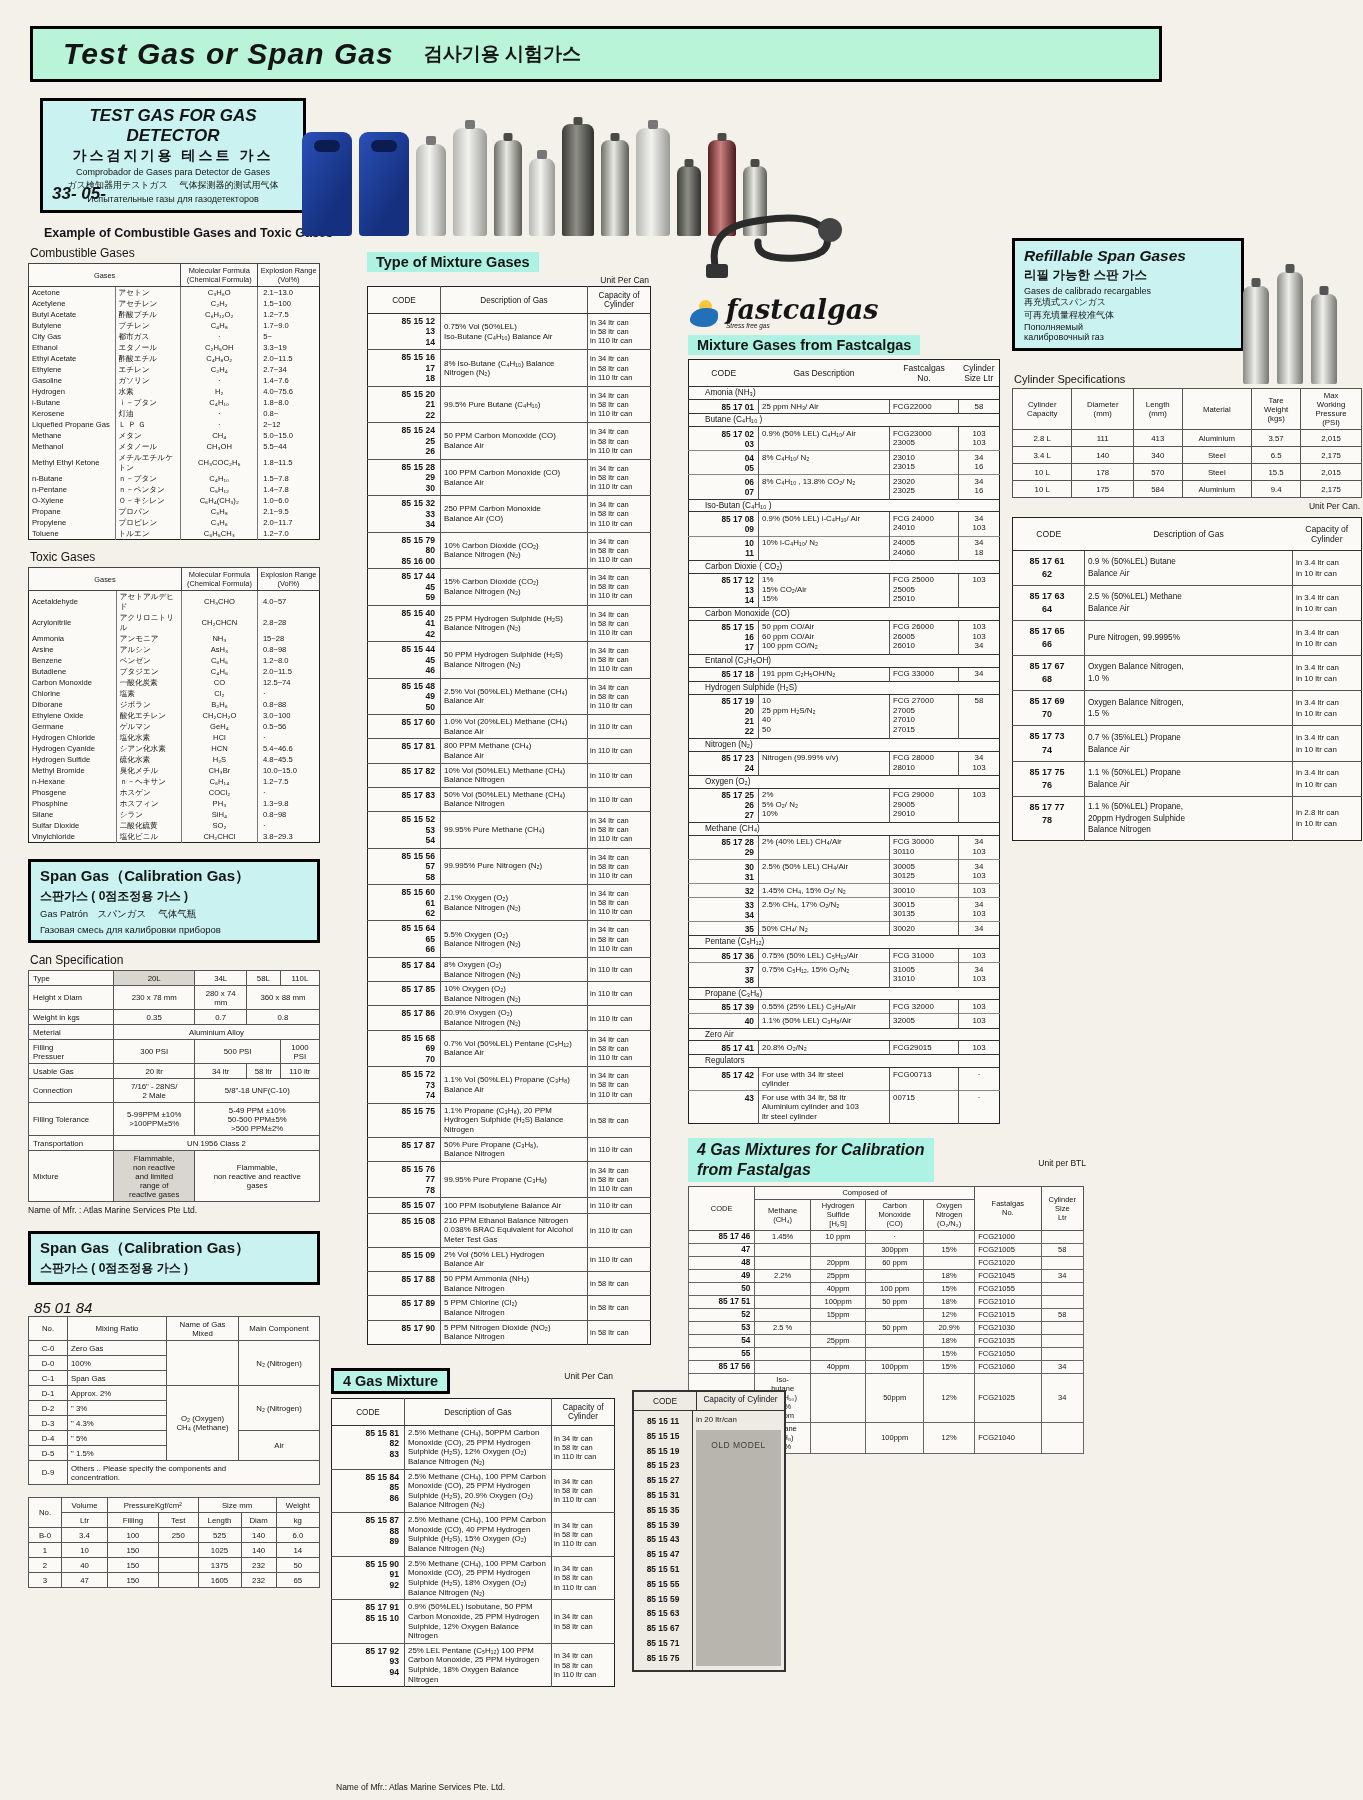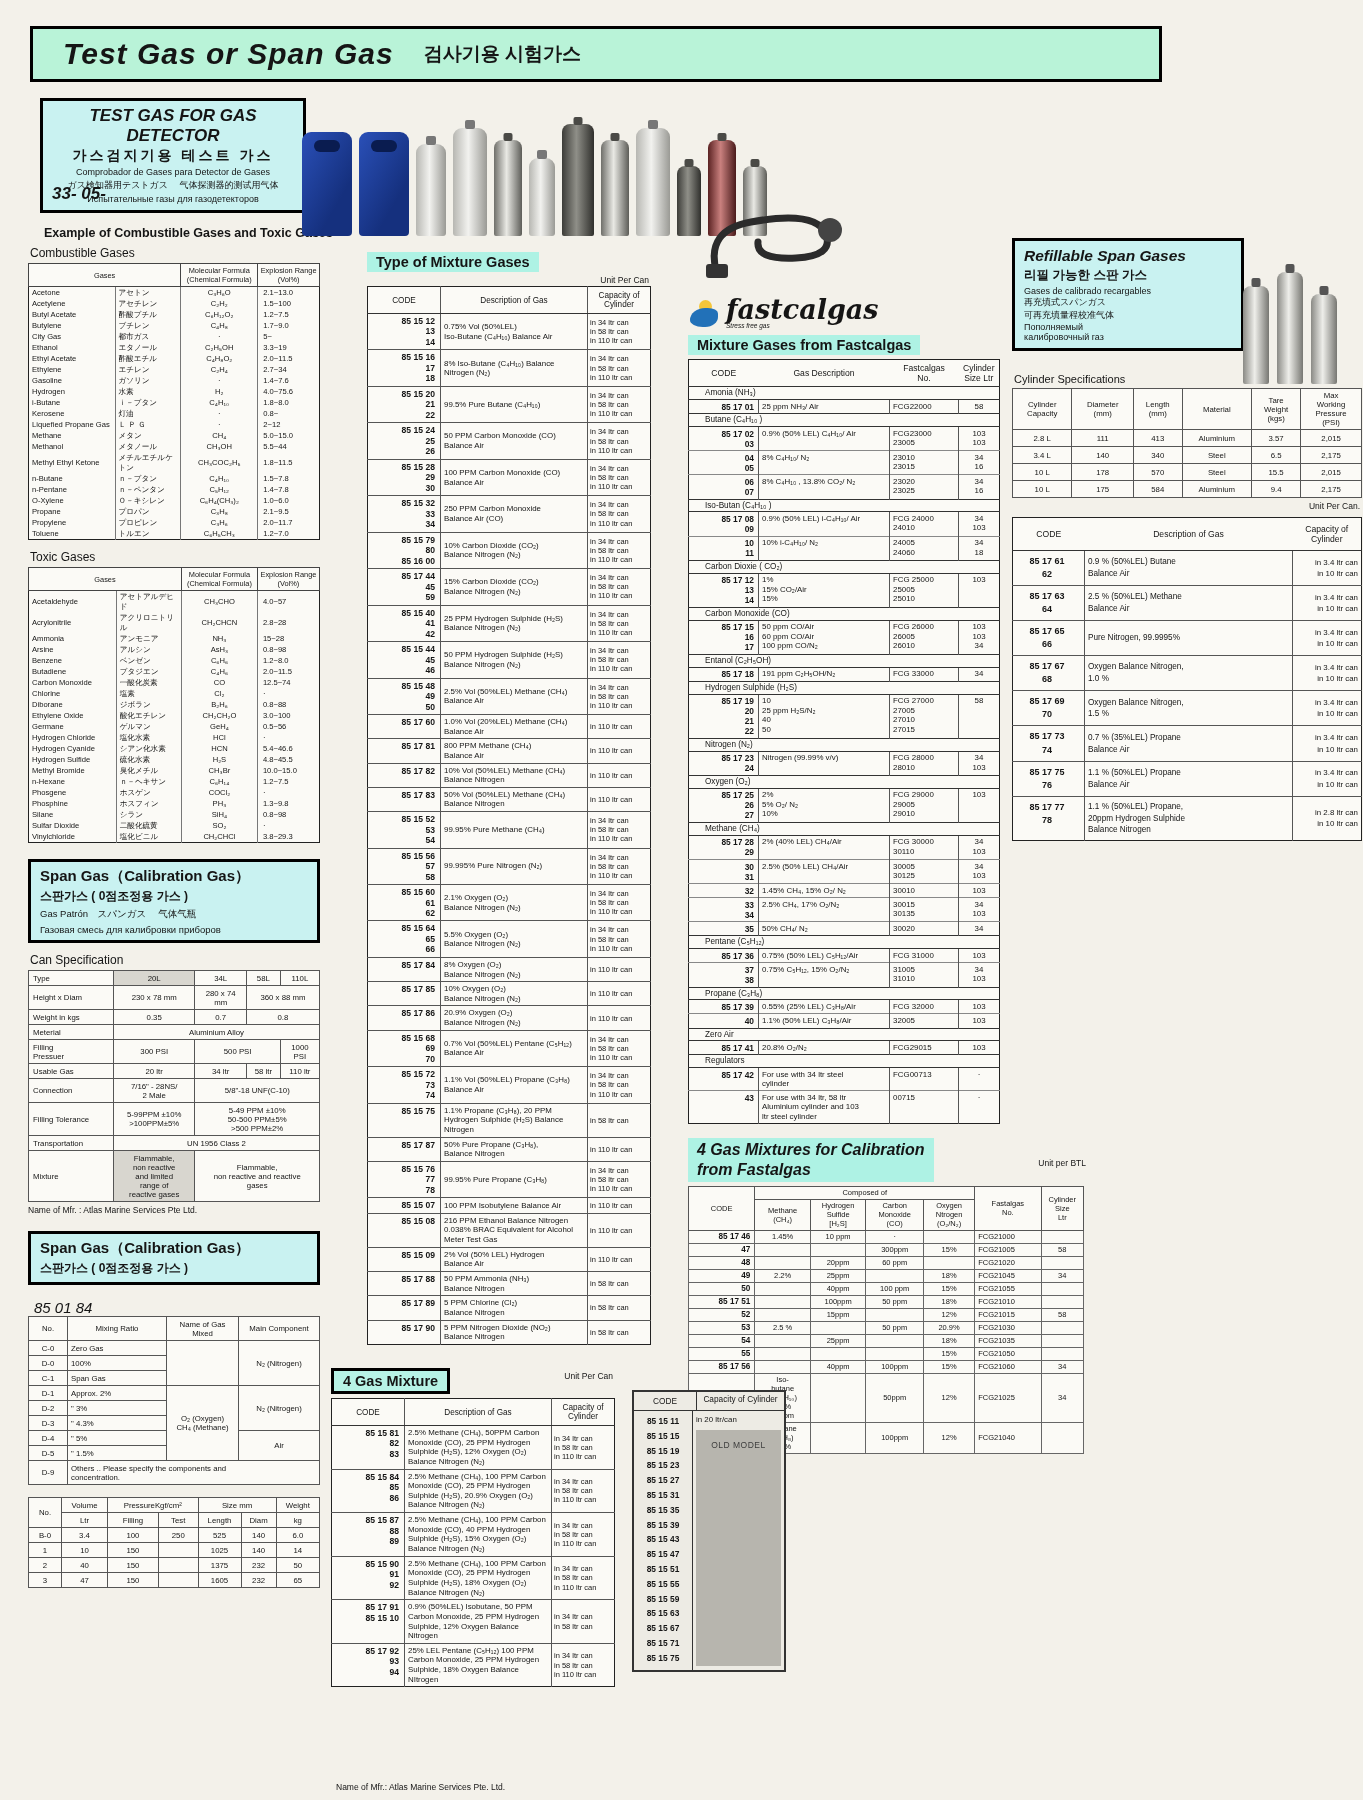--- a/index.html
+++ b/index.html
@@ -101,21 +101,21 @@
   .rb1{font-size:15.5px;font-weight:bold;font-style:italic;}
   .rb2{font-size:12.5px;font-weight:bold;margin:2px 0;}
   .rb3{font-size:9px;}
   .cylspec{width:100%;font-size:7.8px;border:1.4px solid #222;}
   .cylspec th{font-weight:normal;border:1px solid #555;padding:2px 2px;text-align:center;}
   .cylspec td{border:1px solid #555;padding:3.5px 2px;text-align:center;}
   .refill{width:100%;font-size:8.2px;border:1.4px solid #222;}
   .refill th{font-weight:normal;font-size:8.6px;border-bottom:1.4px solid #333;padding:6px 2px;text-align:center;}
   .refill td{border-top:1px solid #555;padding:4px 3px;vertical-align:middle;line-height:1.45;}
   .refill td.code{width:62px;font-weight:bold;font-size:9px;text-align:center;padding-right:6px;border-right:1px solid #555;vertical-align:top;}
-  .refill td.cap{width:62px;font-size:7.9px;border-left:1px solid #555;padding:2px 3px;text-align:right;}
+  .refill td.cap{width:62px;font-size:7.9px;border-left:1px solid #555;padding:2px 3px;}
   
   .oldmodel{position:absolute;left:632px;top:1390px;width:150px;border:2px solid #333;background:#edebe4;font-size:8.3px;}
   .om-head{display:flex;border-bottom:1.5px solid #333;}
   .om-head .h1{width:58px;padding:4px 2px;text-align:center;border-right:1px solid #333;font-weight:normal;}
   .om-head .h2{flex:1;padding:2px 2px;text-align:center;}
   .om-body{display:flex;}
   .om-codes{width:58px;border-right:1px solid #333;padding:3px 0 4px;}
   .om-code{font-weight:bold;font-size:8.4px;text-align:center;line-height:14.8px;}
   .om-right{flex:1;display:flex;flex-direction:column;}
   .om-first{padding:4px 3px;font-size:7.9px;}

